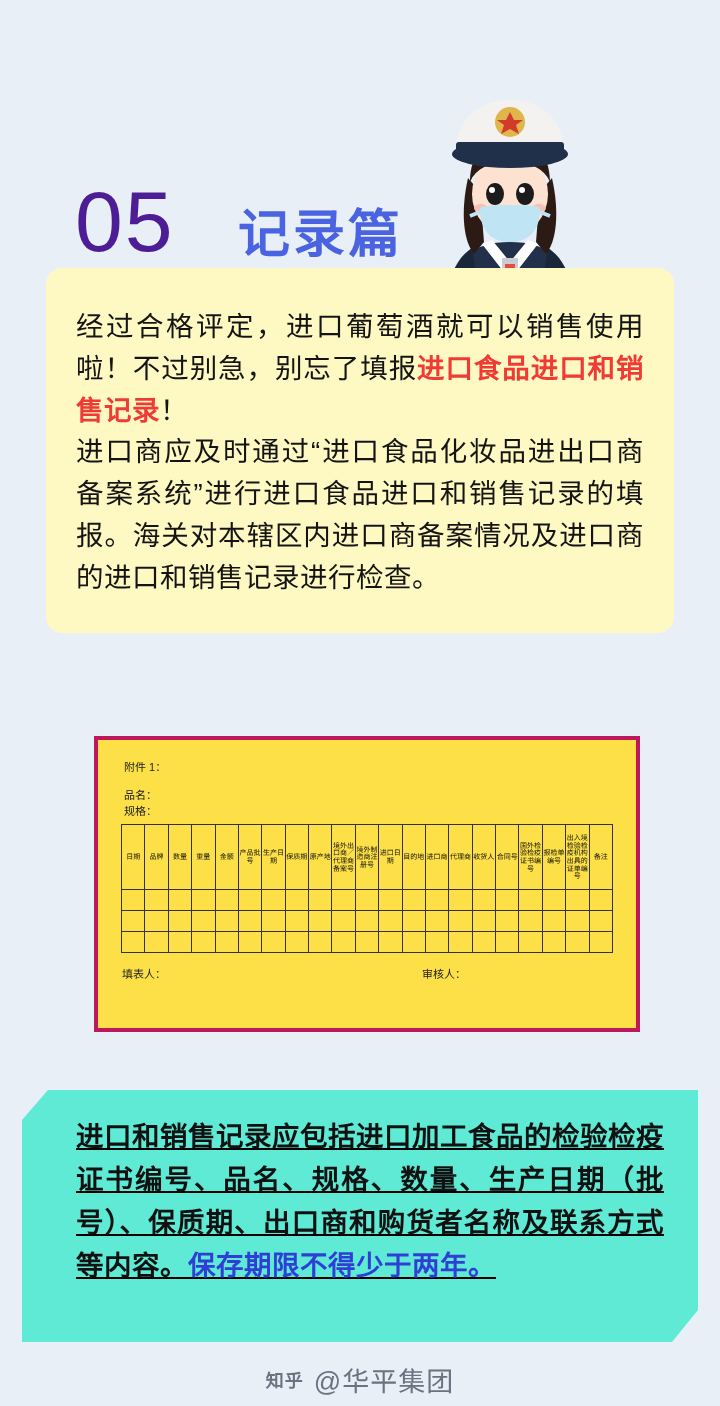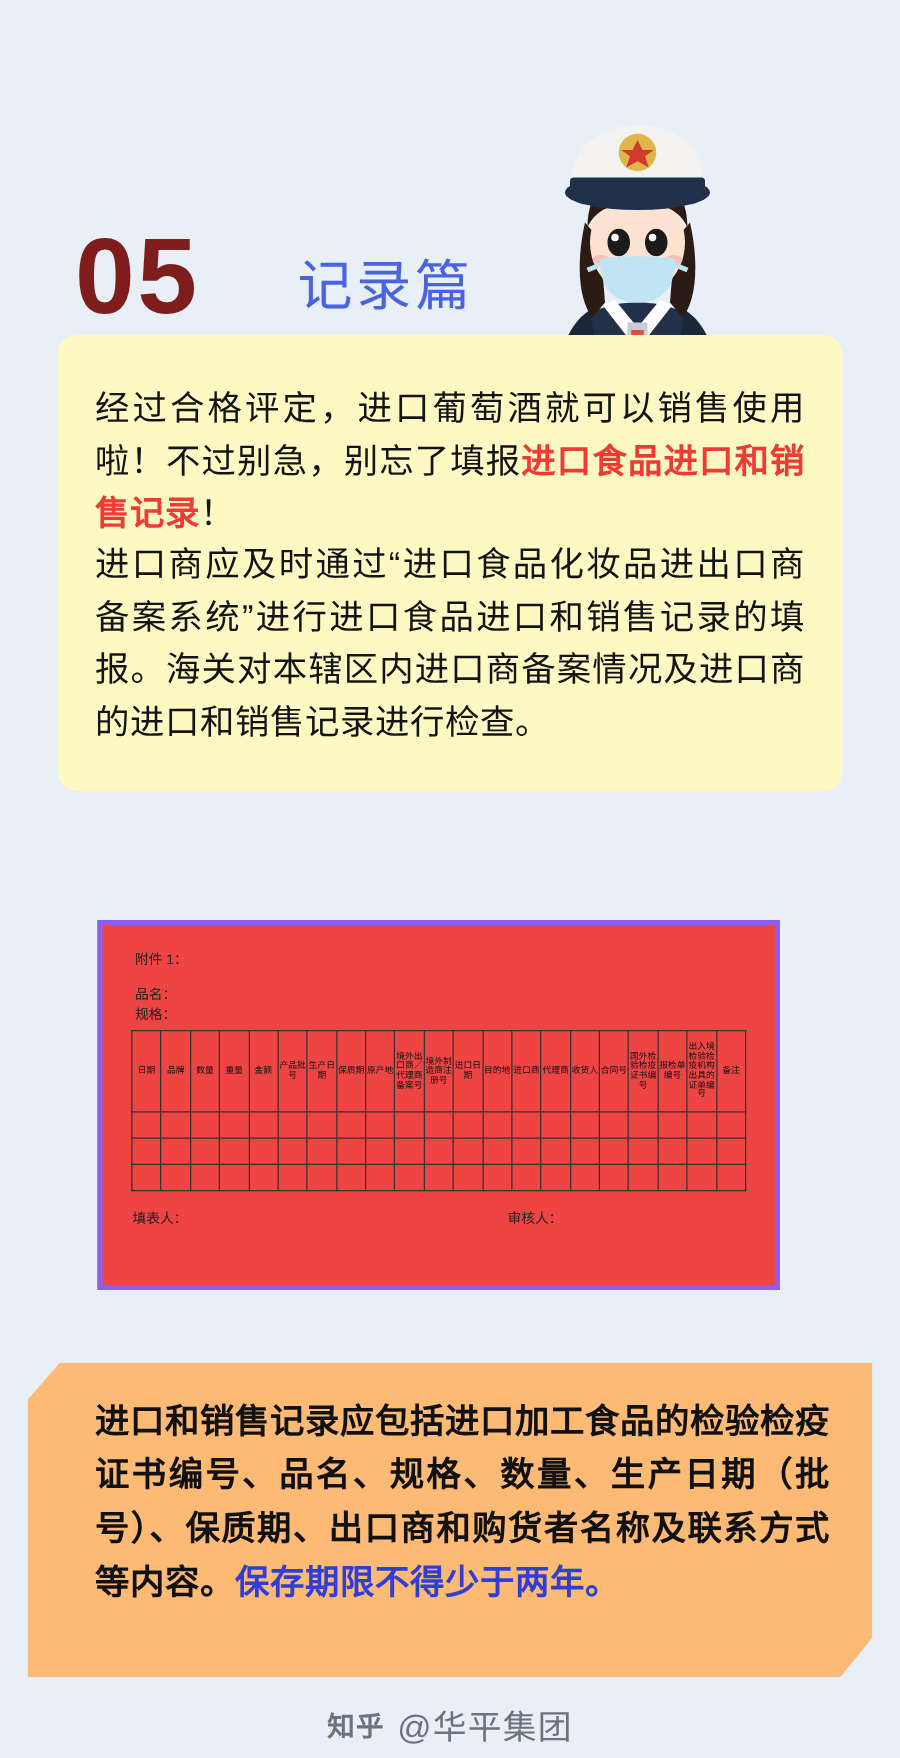--- a/index.html
+++ b/index.html
@@ -15,34 +15,34 @@
     position: relative;
   }
 
   
   .header {
     position: relative;
     height: 290px;
   }
   .section-number {
     position: absolute;
-    left: 60px;
+    left: 75px;
     top: 178px;
     font-size: 86px;
-    font-weight: bold;
-    color: #7f1d1d;
+    font-weight: normal;
+    color: #4c1d95;
     letter-spacing: 2px;
     line-height: 1;
   }
   .section-title {
     position: absolute;
     left: 238px;
     top: 208px;
-    font-size: 44px;
-    font-weight: normal;
+    font-size: 52px;
+    font-weight: bold;
     color: #4a63e0;
     letter-spacing: 3px;
     line-height: 1;
   }
 
   
   .mascot {
     position: absolute;
     right: 110px;
     top: 82px;
@@ -70,26 +70,26 @@
     text-align: justify;
   }
   .hl-red {
     color: #ef3b34;
     font-weight: bold;
   }
 
   
   .form-wrap {
     position: absolute;
-    left: 78px;
+    left: 94px;
     top: 736px;
     width: 546px;
     height: 296px;
-    background: #ef4444;
-    border: 4px solid #8b5cf6;
+    background: #fde047;
+    border: 4px solid #be185d;
     box-sizing: border-box;
     padding: 14px 16px;
   }
   .form-attach {
     font-size: 11px;
     color: #222;
     margin: 4px 0 0 10px;
   }
   .form-title {
     text-align: center;
@@ -132,24 +132,25 @@
   }
   .form-foot .f1 { width: 300px; }
 
   
   .banner {
     position: absolute;
     left: 22px;
     top: 1090px;
     width: 676px;
     height: 252px;
-    background: #fdba74;
+    background: #5eead4;
     clip-path: polygon(26px 0, 676px 0, 676px 220px, 650px 252px, 0 252px, 0 30px);
     box-sizing: border-box;
     padding: 26px 34px 0 54px;
+    text-decoration: underline;
   }
   .banner p {
     margin: 0;
     font-size: 27.5px;
     line-height: 1.56;
     color: #111111;
     font-weight: bold;
     letter-spacing: 0.5px;
     text-align: justify;
   }
@@ -163,21 +164,21 @@
     left: 0;
     top: 1352px;
     width: 720px;
     height: 54px;
     display: flex;
     align-items: center;
     justify-content: center;
     gap: 10px;
   }
   .zhihu-logo {
-    font-size: 22px;
+    font-size: 18px;
     color: #6b7280;
     font-weight: bold;
     letter-spacing: 1px;
   }
   .footer-name {
     font-size: 27px;
     color: #6b7280;
     letter-spacing: 1px;
   }
 </style>

